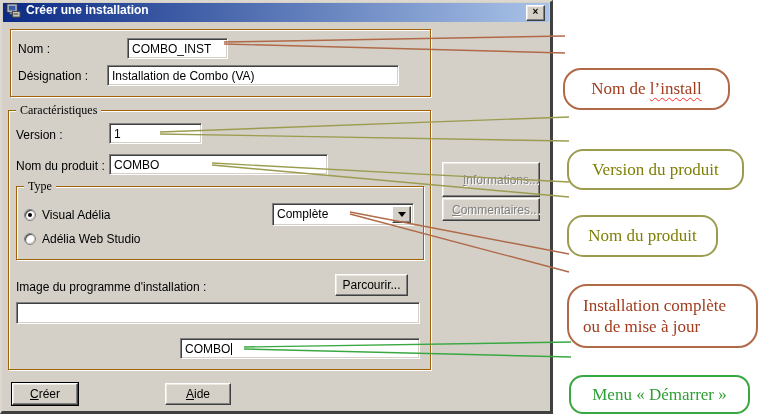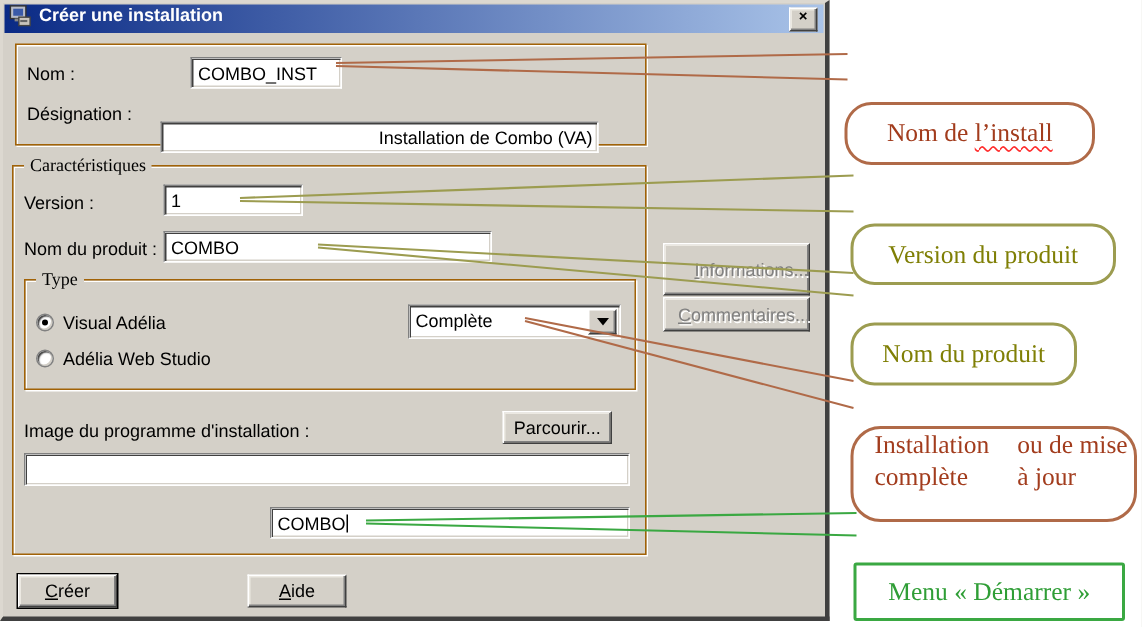--- a/index.html
+++ b/index.html
@@ -59,21 +59,21 @@
   .ld-green{stroke:var(--annotation-green-border);stroke-width:1.4;}
 
   .callout{position:absolute;z-index:3;background:#fff;border:2px solid;
            font-family:"Liberation Serif",serif;font-size:17px;
            display:flex;align-items:center;justify-content:center;box-sizing:border-box;margin-top:40px;}
   .callout.rust{border-color:var(--annotation-rust-border);color:var(--annotation-rust-text);}
   .callout.olive{border-color:var(--annotation-olive-border);color:var(--annotation-olive-text);}
   .callout.green{border-color:var(--annotation-green-border);color:var(--annotation-green-text);}
   .callout .squiggle{text-decoration:underline;text-decoration-style:wavy;
            text-decoration-color:var(--spellcheck-underline);text-decoration-thickness:1px;text-underline-offset:3px;}
-  .callout.multiline{flex-direction:row;align-items:flex-start;justify-content:center;padding-left:14px;line-height:1.25;}
+  .callout.multiline{flex-direction:column;align-items:flex-start;justify-content:center;padding-left:14px;line-height:1.25;}
 </style>
 </head>
 <body>
 
 <div class="stage">
 
   <div class="dialog">
 
     <div class="titlebar">
       <svg class="appicon" viewBox="0 0 16 16">
@@ -86,21 +86,21 @@
       <span>Créer une installation</span>
     </div>
     <div class="close-btn">×</div>
 
     <div class="groupbox" style="left:8px;top:27px;width:419px;height:66px;"></div>
     <span class="lbl" style="left:16px;top:40px;">Nom :</span>
     <div class="field" style="left:98px;top:36px;width:101px;height:21px;margin-left:27px;">
       <span>COMBO_INST</span>
     </div>
     <span class="lbl" style="left:16px;top:67px;">Désignation :</span>
-    <div class="field" style="left:105px;top:79px;width:292px;height:21px;text-align:right;">
+    <div class="field" style="left:105px;top:63px;width:292px;height:21px;">
       <span>Installation de Combo (VA)</span>
     </div>
 
     <div class="groupbox" style="left:6px;top:108px;width:421px;height:258px;">
       <span class="gb-title">Caractéristiques</span>
     </div>
 
     <span class="lbl" style="left:14px;top:126px;">Version :</span>
     <div class="field" style="left:107px;top:121px;width:93px;height:21px;">
       <span>1</span>
@@ -176,17 +176,17 @@
 
   <div class="callout olive" style="left:567px;top:175px;width:151px;height:42px;border-radius:16px;">
     <span>Nom du produit</span>
   </div>
 
   <div class="callout rust multiline" style="left:567px;top:244px;width:191px;height:64px;border-radius:20px;">
     <span>Installation  complète</span>
     <span>ou de mise à jour</span>
   </div>
 
-  <div class="callout green" style="left:569px;top:335px;width:181px;height:39px;border-radius:2px;justify-content:center;">
+  <div class="callout green" style="left:569px;top:335px;width:181px;height:39px;border-radius:14px;justify-content:center;">
     <span>Menu « Démarrer »</span>
   </div>
 
 </div>
 
 </body></html>

